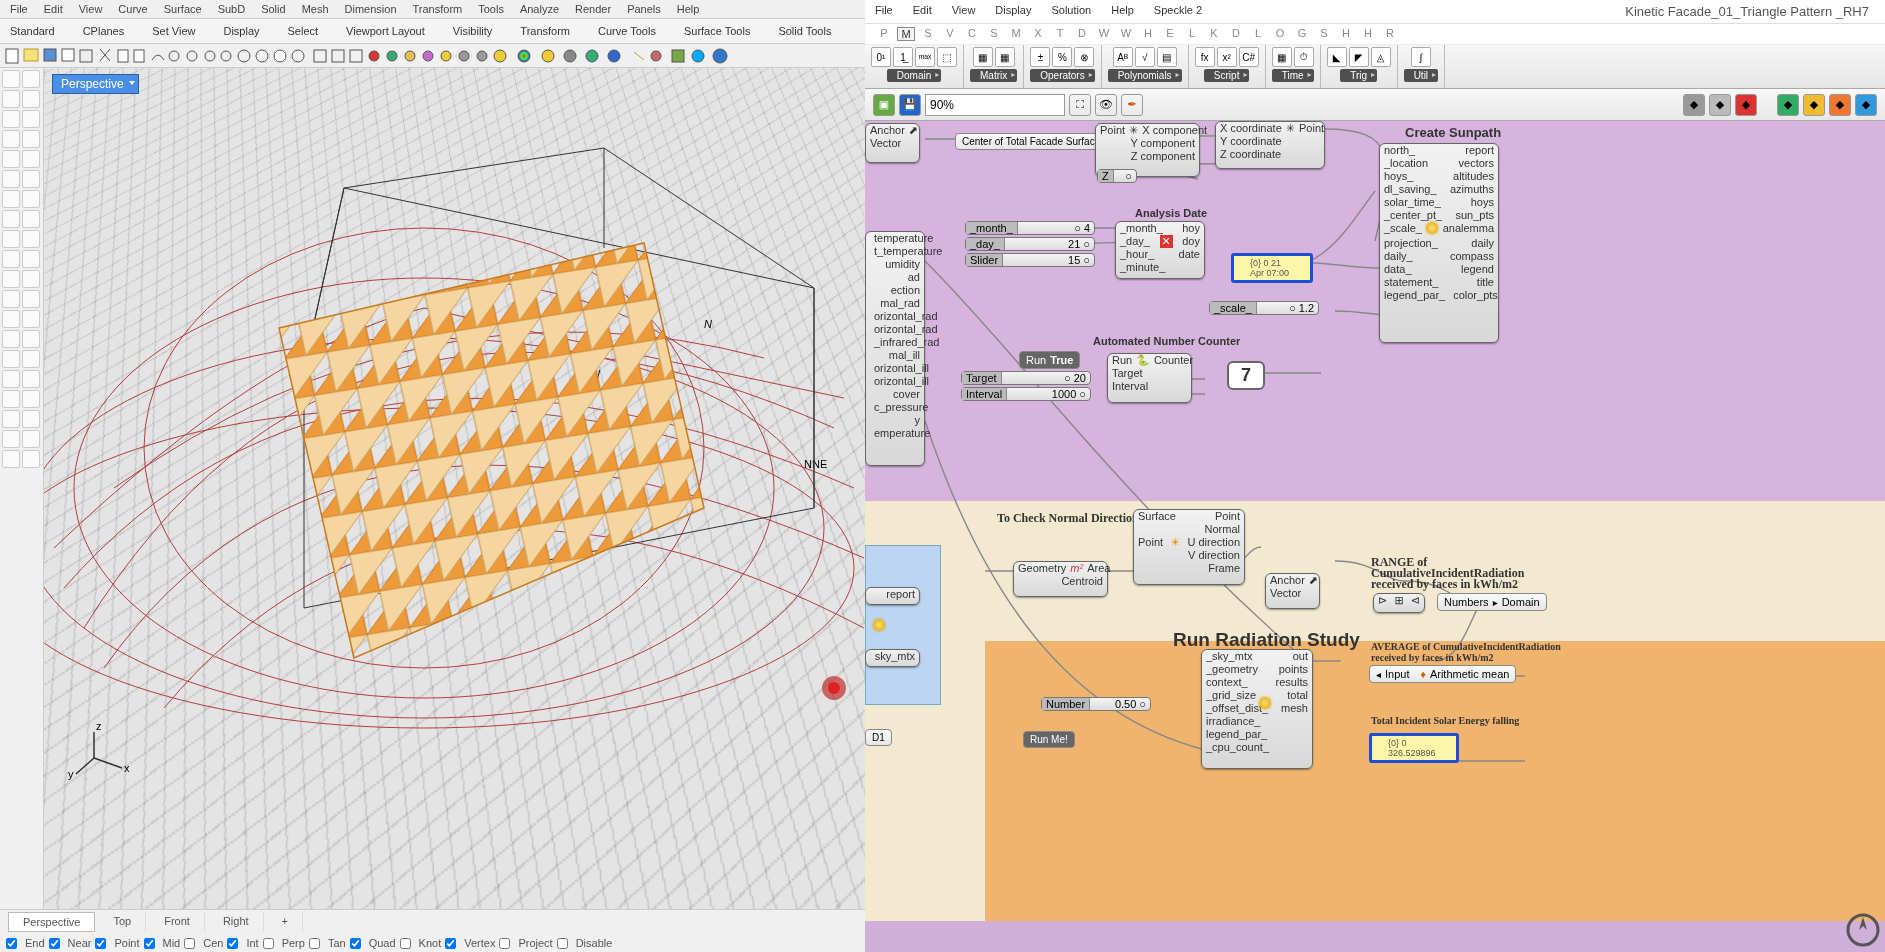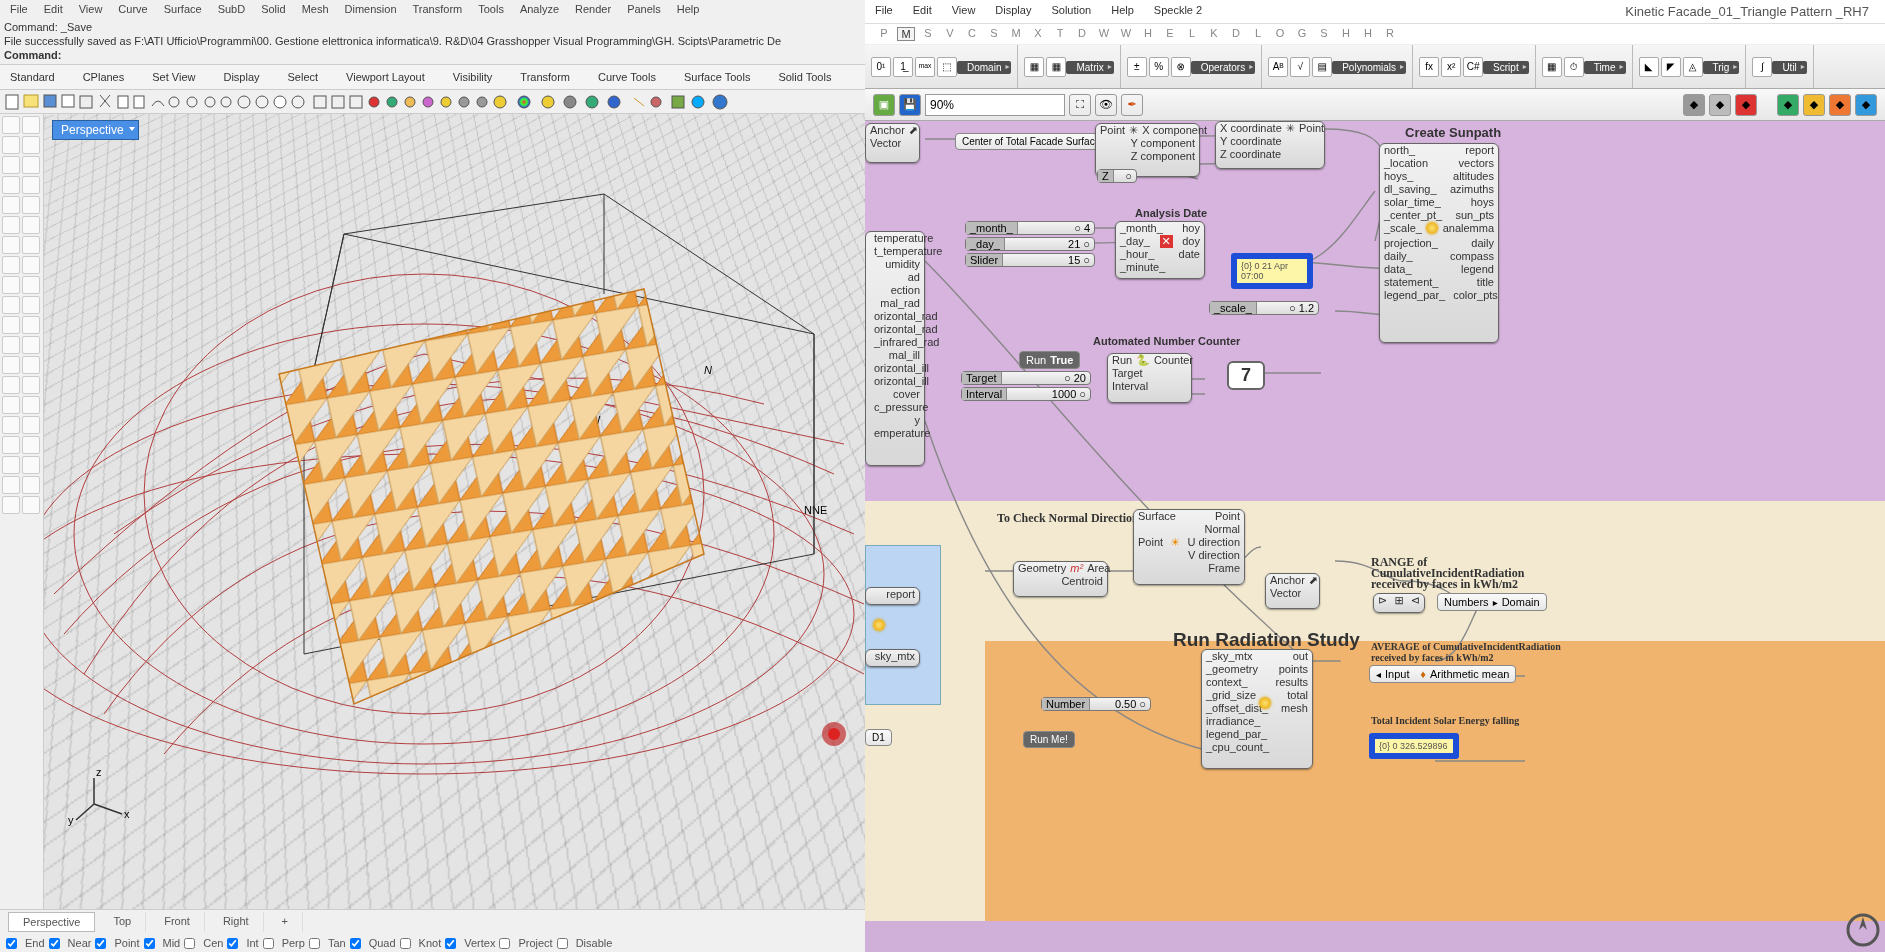--- a/index.html
+++ b/index.html
@@ -33,37 +33,37 @@
 
 
 .gh{width:1020px;height:952px;background:#fafafa;display:flex;flex-direction:column;position:relative}
 .gh-menu{display:flex;justify-content:space-between;padding:4px 10px;background:#fff;border-bottom:1px solid #ddd}
 .gh-menu-left{display:flex;gap:20px;color:#333;font-size:13px}
 .gh-doc{color:#555;font-size:13px;padding-right:6px}
 .gh-letters{display:flex;gap:4px;padding:3px 10px;background:#fff;border-bottom:1px solid #eee;color:#888;font-size:12px}
 .gh-letters span{width:18px;text-align:center}
 .gh-letters span.active{border:1px solid #888;background:#f4f4f4;color:#333}
 .gh-ribbon{display:flex;background:linear-gradient(#f6f6f6,#e6e6e6);border-bottom:1px solid #aaa;padding:0;height:44px}
-.rib-grp{display:flex;border-right:1px solid #bbb;padding:2px 6px;align-items:center;min-width:40px}
+.rib-grp{display:flex;flex-direction:column;border-right:1px solid #bbb;padding:2px 6px;align-items:center;min-width:40px}
 .rib-icons{display:flex;gap:2px}
 .rib-ic{width:20px;height:20px;background:#fff;border:1px solid #aaa;border-radius:2px;display:flex;align-items:center;justify-content:center;font-size:10px}
 .rib-lbl{font-size:10px;color:#444;background:#4f4f4f;color:#fff;padding:1px 10px;margin-top:2px;border-radius:2px;position:relative}
 .rib-lbl::after{content:"▸";position:absolute;right:2px;top:1px;font-size:8px;color:#ccc}
 .gh-io{display:flex;align-items:center;gap:4px;padding:3px 8px;background:linear-gradient(#f8f8f8,#e8e8e8);border-bottom:1px solid #aaa;height:32px}
 .ghio-ic{width:22px;height:22px;border:1px solid #999;border-radius:3px;display:flex;align-items:center;justify-content:center}
 .zoom-sel{height:22px;width:140px;border:1px solid #999;background:#fff;padding:0 4px;font-size:12px}
 .canvas{flex:1;position:relative;overflow:hidden;background:#d0b0d8}
 .reg{position:absolute}
 .reg.purple{background:#d7b4de}
 .reg.cream{background:#f2e9d0}
 .reg.orange{background:#f0b46e}
 .node{position:absolute;background:linear-gradient(#f2f2f2,#d8d8d8);border:1px solid #666;border-radius:6px;box-shadow:0 1px 2px rgba(0,0,0,.4);font-size:10px;color:#333}
 .node .row{display:flex;justify-content:space-between;padding:0 4px;line-height:13px;font-size:9px;gap:4px}
 .node .row span{white-space:nowrap}
-.panel{position:absolute;background:#fdf6a8;border:6px solid #1d4ed8;border-radius:3px;font-size:9px;padding:2px 4px;color:#555}
+.panel{position:absolute;background:#fdf6a8;border:3px solid #1d4ed8;border-radius:3px;font-size:9px;padding:2px 16px;color:#555}
 .slider{position:absolute;background:linear-gradient(#f4f4f4,#dcdcdc);border:1px solid #777;border-radius:4px;height:14px;display:flex;align-items:center;font-size:9px}
 .slider .lbl{background:#bbb;padding:0 4px;border-right:1px solid #888;height:100%;display:flex;align-items:center}
 .slider .track{flex:1;position:relative;padding:0 4px;text-align:right}
 .scribble{position:absolute;font-family:"Comic Sans MS",cursive;font-size:12px;font-weight:600;color:#333}
 .label-box{position:absolute;background:linear-gradient(#fafafa,#e6e6e6);border:1px solid #888;border-radius:4px;padding:2px 6px;font-size:10px;display:flex;align-items:center;gap:4px}
 .big7{position:absolute;background:#fff;border:2px solid #666;border-radius:6px;padding:2px 12px;font-size:18px;font-weight:600;color:#333}
 .group-title{position:absolute;font-size:13px;font-weight:600;color:#333}
 svg.wires{position:absolute;top:0;left:0;width:100%;height:100%;pointer-events:none}
 .sun{position:absolute;width:12px;height:12px;background:radial-gradient(#ffe070,#e0a000);border-radius:50%;box-shadow:0 0 3px #e0a000}
 </style>
@@ -80,25 +80,20 @@
     <span>SubD</span>
     <span>Solid</span>
     <span>Mesh</span>
     <span>Dimension</span>
     <span>Transform</span>
     <span>Tools</span>
     <span>Analyze</span>
     <span>Render</span>
     <span>Panels</span>
     <span>Help</span>
-  </div>
-  <div class="cmd-area">
-    <div class="line">Command: _Save</div>
-    <div class="line">File successfully saved as F:\ATI Ufficio\Programmi\00. Gestione elettronica informatica\9. R&amp;D\04 Grasshopper Visual Programming\GH. Scipts\Parametric De</div>
-    <div class="line"><b>Command:</b></div>
   </div>
   <div class="toolbar-tabs">
     <span>Standard</span>
     <span>CPlanes</span>
     <span>Set View</span>
     <span>Display</span>
     <span>Select</span>
     <span>Viewport Layout</span>
     <span>Visibility</span>
     <span>Transform</span>

